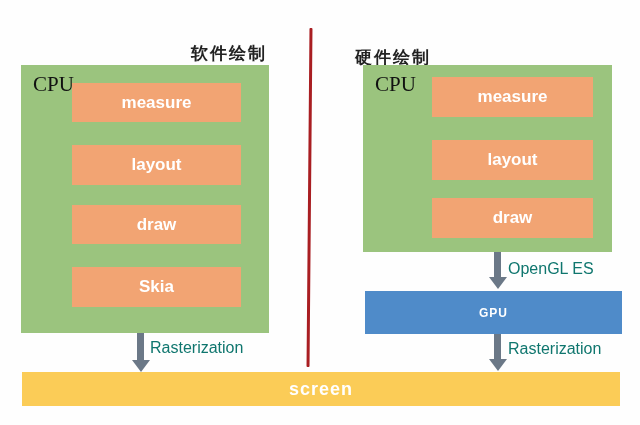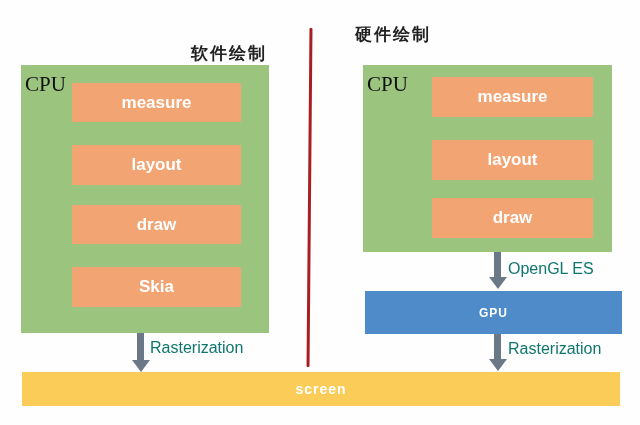--- a/index.html
+++ b/index.html
@@ -17,21 +17,21 @@
     color:#222;
     letter-spacing:2px;
     white-space:nowrap;
   }
   .cpu-box{
     position:absolute;
     background:var(--green);
   }
   .cpu-label{
     position:absolute;
-    left:4px;top:7px;
+    left:12px;top:7px;
     font-family:"Liberation Serif","DejaVu Serif",serif;
     font-size:21px;
     font-weight:500;
     color:#111;
   }
   .stage{
     position:absolute;
     background:var(--orange);
     color:#ffffff;
     font-size:17px;
@@ -44,21 +44,21 @@
     color:#ffffff;
     font-size:12px;
     font-weight:bold;
     display:flex;align-items:center;justify-content:center;
     letter-spacing:1px;
   }
   .screen-bar{
     position:absolute;
     background:var(--yellow);
     color:#ffffff;
-    font-size:14px;
+    font-size:18px;
     font-weight:bold;
     display:flex;align-items:center;justify-content:center;
     letter-spacing:1px;
   }
   .arrow-shaft{
     position:absolute;
     width:7px;
     background:var(--arrow);
   }
   .arrow-head{
@@ -83,21 +83,21 @@
     transform-origin:center;
     border-radius:1px;
   }
 </style>
 </head>
 <body>
 
 <div id="canvas" style="--green: #9bc47e; --orange: #f2a473; --yellow: #fbcc57; --blue: #4f8bc9; --red: #a91e22; --arrow: #6b7887;">
 
   <div class="col-title" style="left:191px;top:42px;">软件绘制</div>
-  <div class="col-title" style="left:355px;top:23px;">硬件绘制</div>
+  <div class="col-title" style="left:355px;top:46px;">硬件绘制</div>
 
   <div class="divider" style="left:308px;top:28px;height:339px;"></div>
 
   <div class="cpu-box" style="left:21px;top:65px;width:248px;height:268px;">
     <div class="cpu-label">CPU</div>
     <div class="stage" style="left:51px;top:18px;width:169px;height:39px;">measure</div>
     <div class="stage" style="left:51px;top:80px;width:169px;height:40px;">layout</div>
     <div class="stage" style="left:51px;top:140px;width:169px;height:39px;">draw</div>
     <div class="stage" style="left:51px;top:202px;width:169px;height:40px;">Skia</div>
   </div>

